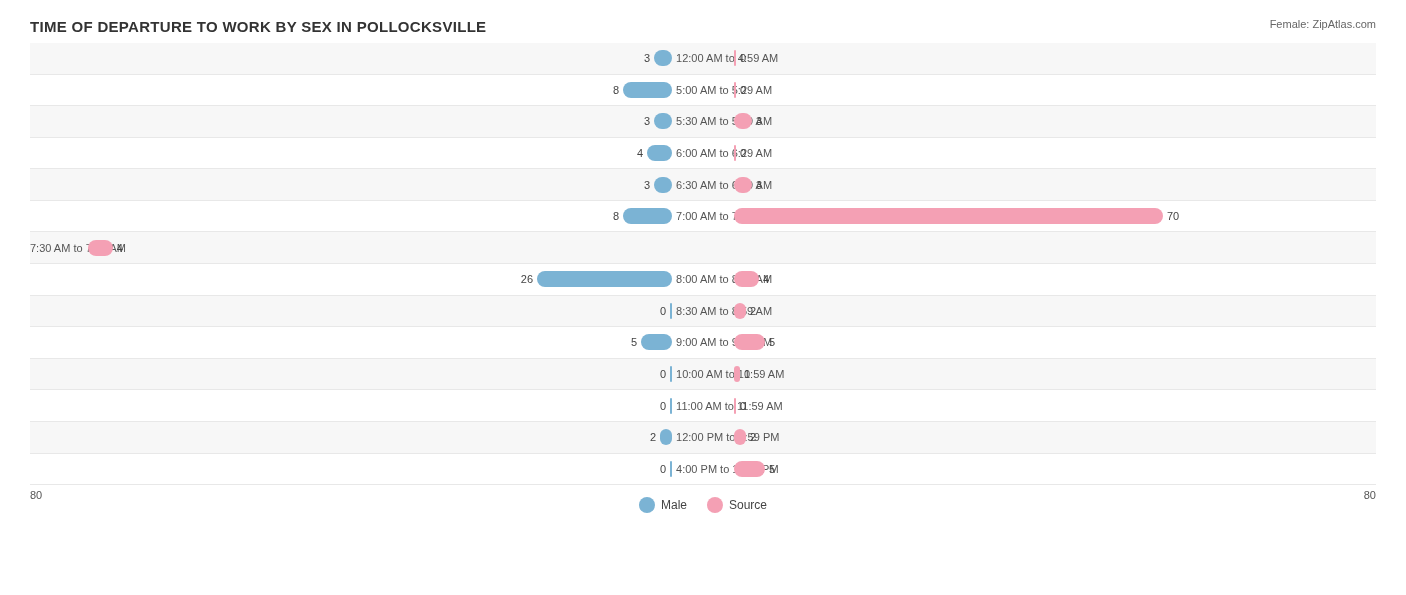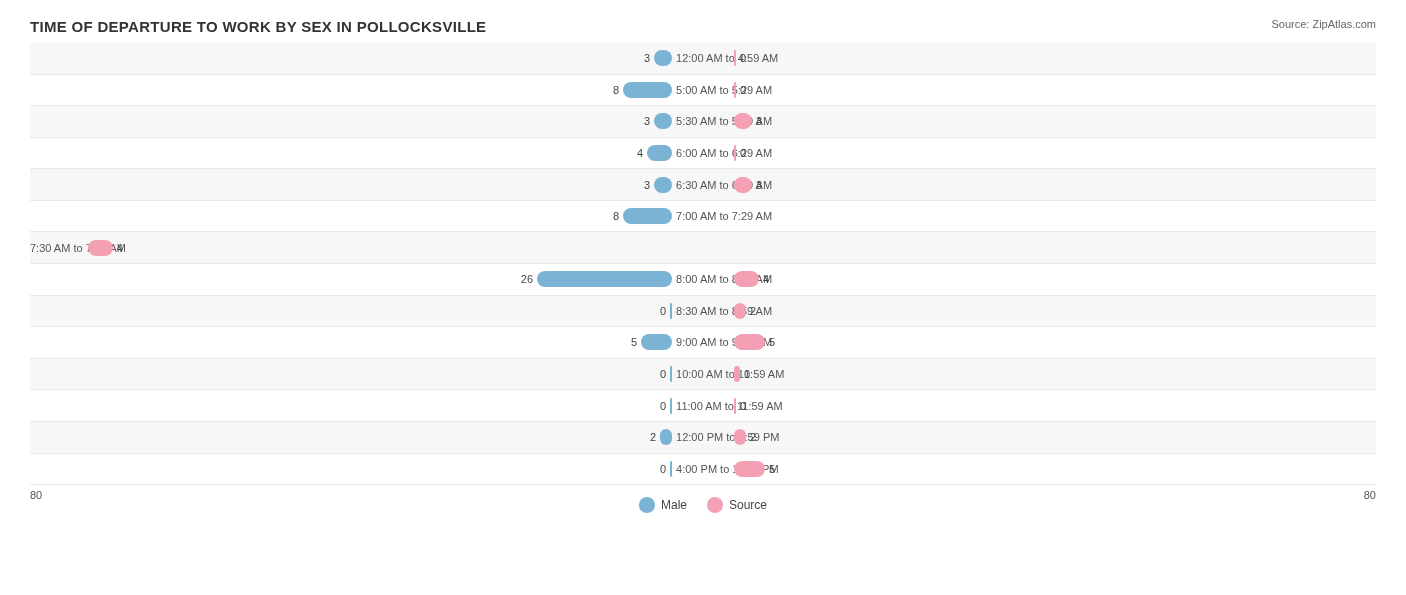--- a/index.html
+++ b/index.html
@@ -134,21 +134,21 @@
     }
     .legend-swatch-female {
       background: #f4a0b4;
     }
   </style>
 </head>
 <body>
 
 <div class="chart-container">
   <div class="chart-title">TIME OF DEPARTURE TO WORK BY SEX IN POLLOCKSVILLE</div>
-  <div class="source-label">Source: ZipAtlas.com</div>
+  <div class="source-label">Female: ZipAtlas.com</div>
 
   <div class="chart-area">
     <div class="rows-wrapper" id="rows-wrapper">
     <div class="bar-row">
       <div class="male-section">
         <span class="value-label male-value">3</span>
         <div class="bar bar-male" style="width:18px;"></div>
       </div>
       <div class="time-label">12:00 AM to 4:59 AM</div>
       <div class="female-section">
@@ -199,20 +199,24 @@
         <div class="bar bar-female" style="width:18px;"></div>
         <span class="value-label female-value">3</span>
       </div>
     </div>
         <div class="bar-row">
       <div class="male-section">
         <span class="value-label male-value">8</span>
         <div class="bar bar-male" style="width:49px;"></div>
       </div>
       <div class="time-label">7:00 AM to 7:29 AM</div>
+      <div class="female-section">
+        <div class="bar bar-female" style="width:429px;"></div>
+        <span class="value-label female-value">70</span>
+      </div>
     </div>
         <div class="bar-row">
       <div class="time-label">7:30 AM to 7:59 AM</div>
       <div class="female-section">
         <div class="bar bar-female" style="width:25px;"></div>
         <span class="value-label female-value">4</span>
       </div>
     </div>
         <div class="bar-row">
       <div class="male-section">

